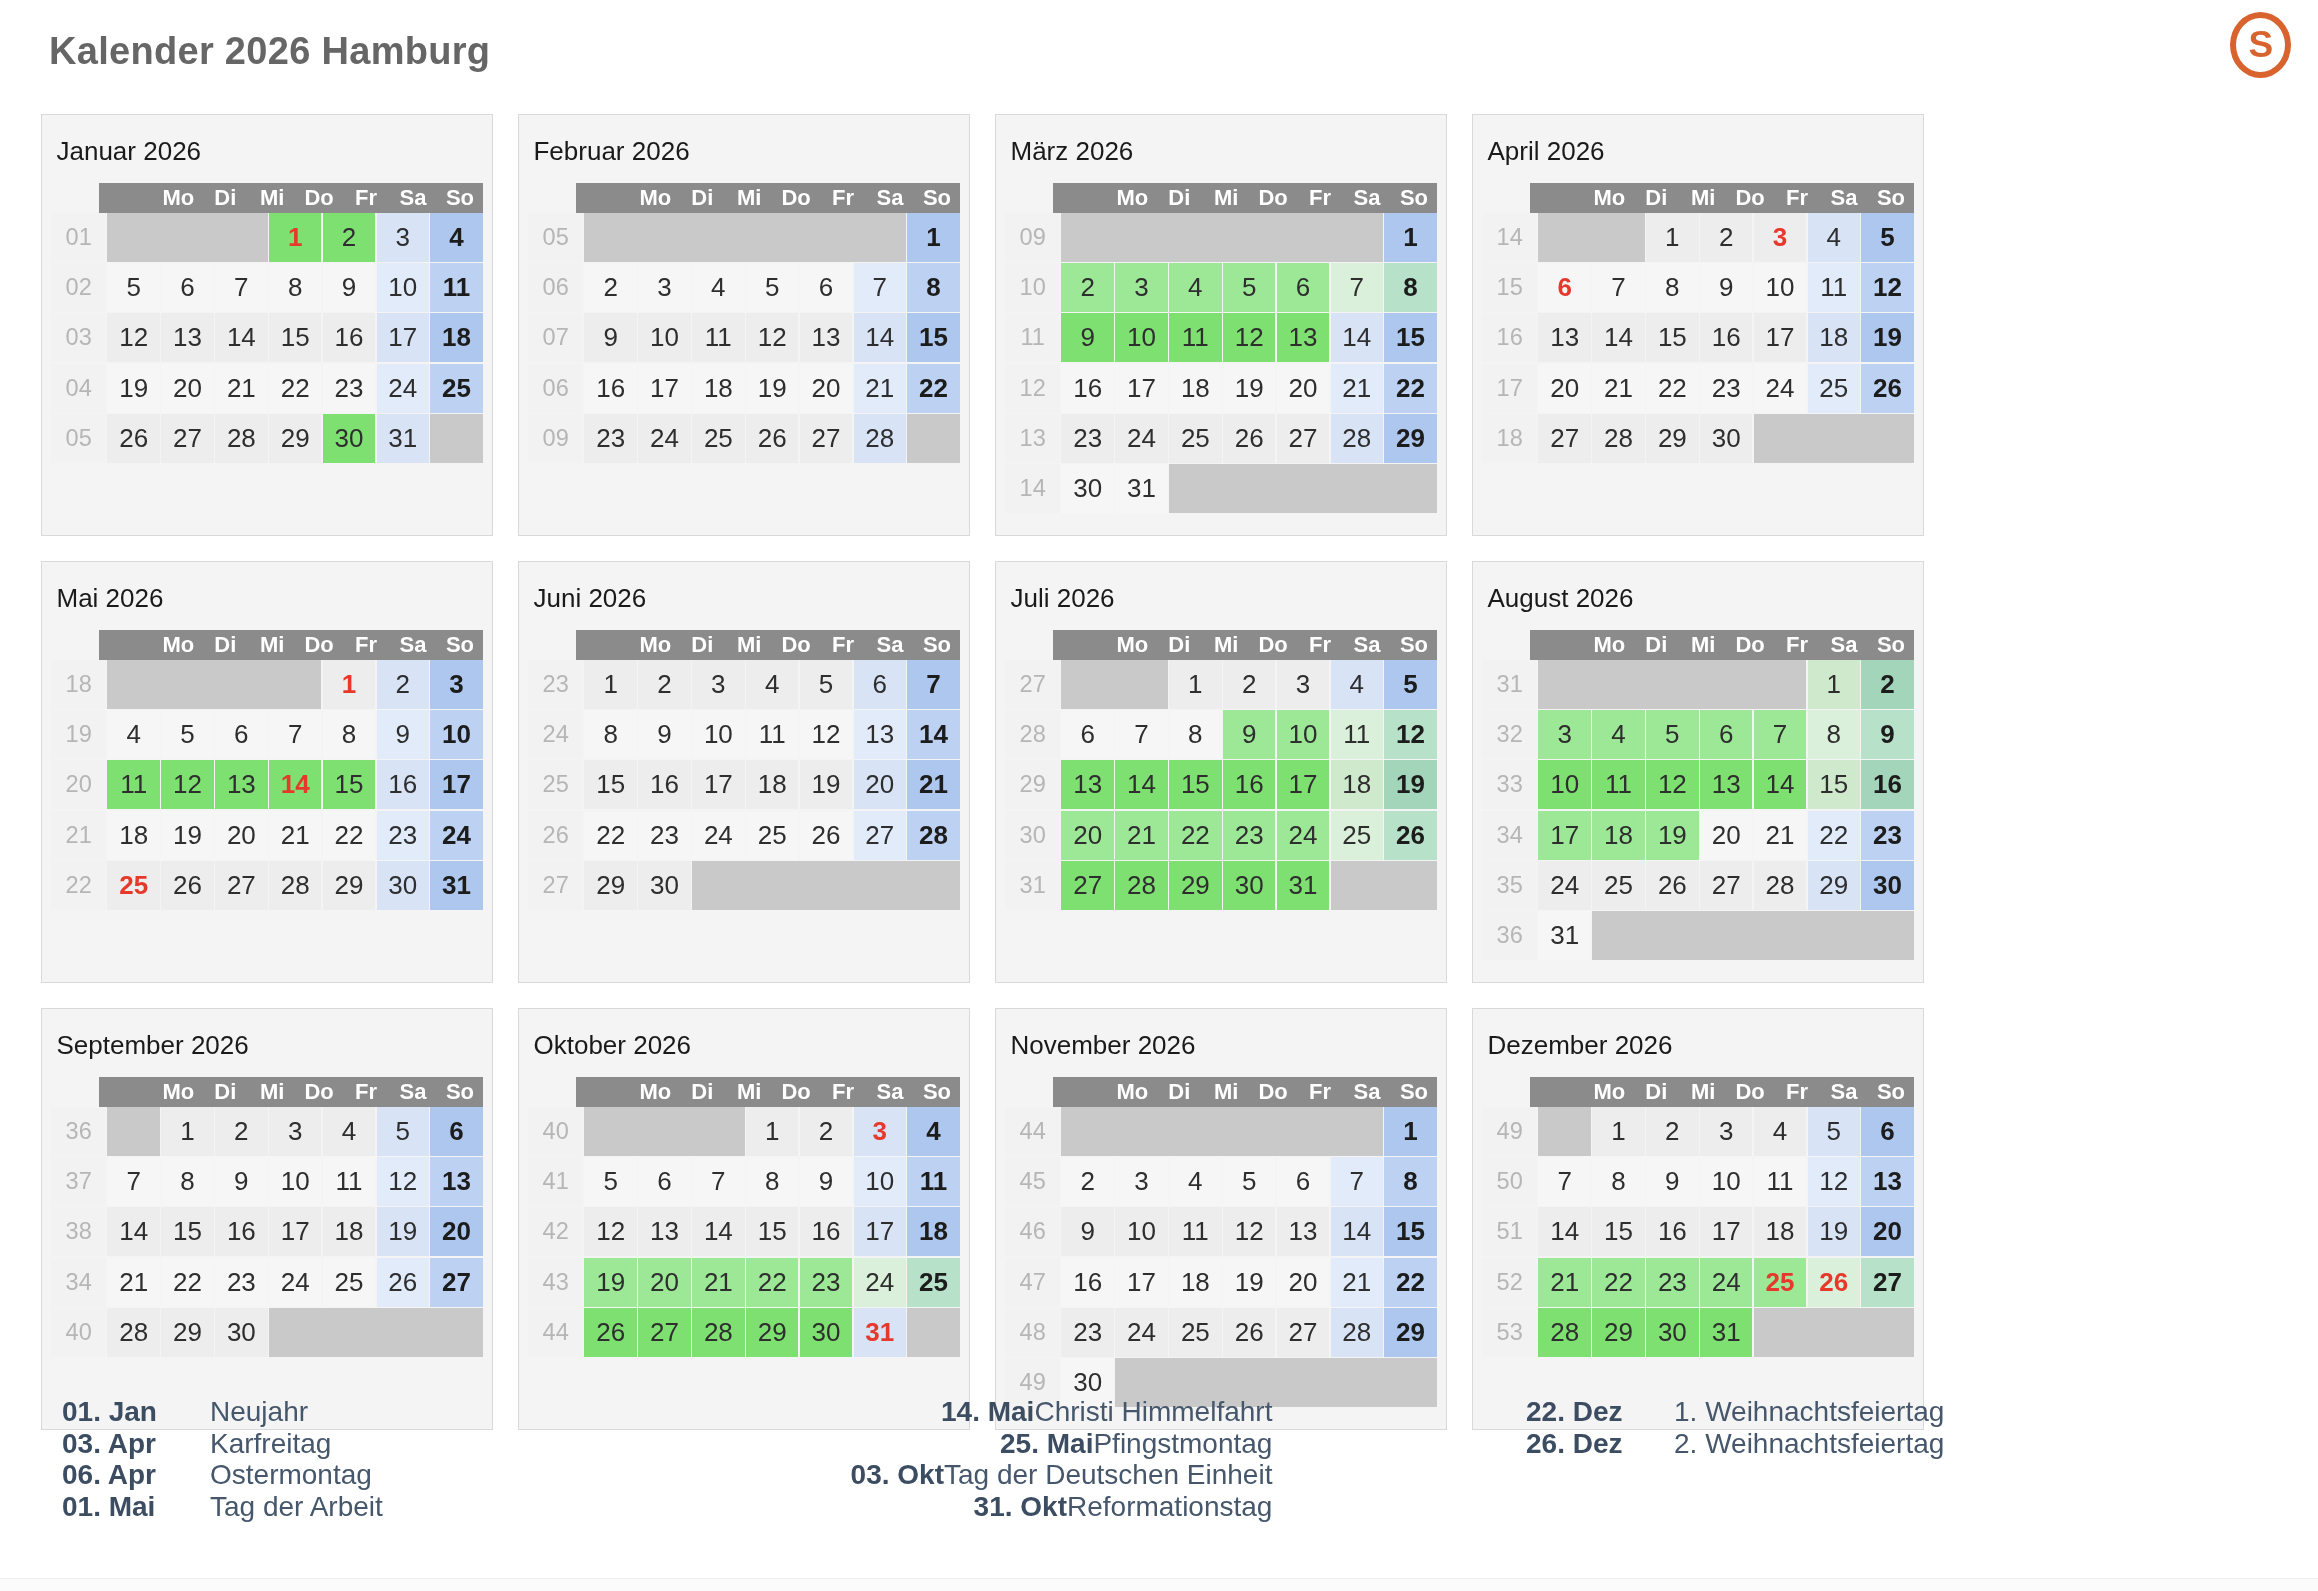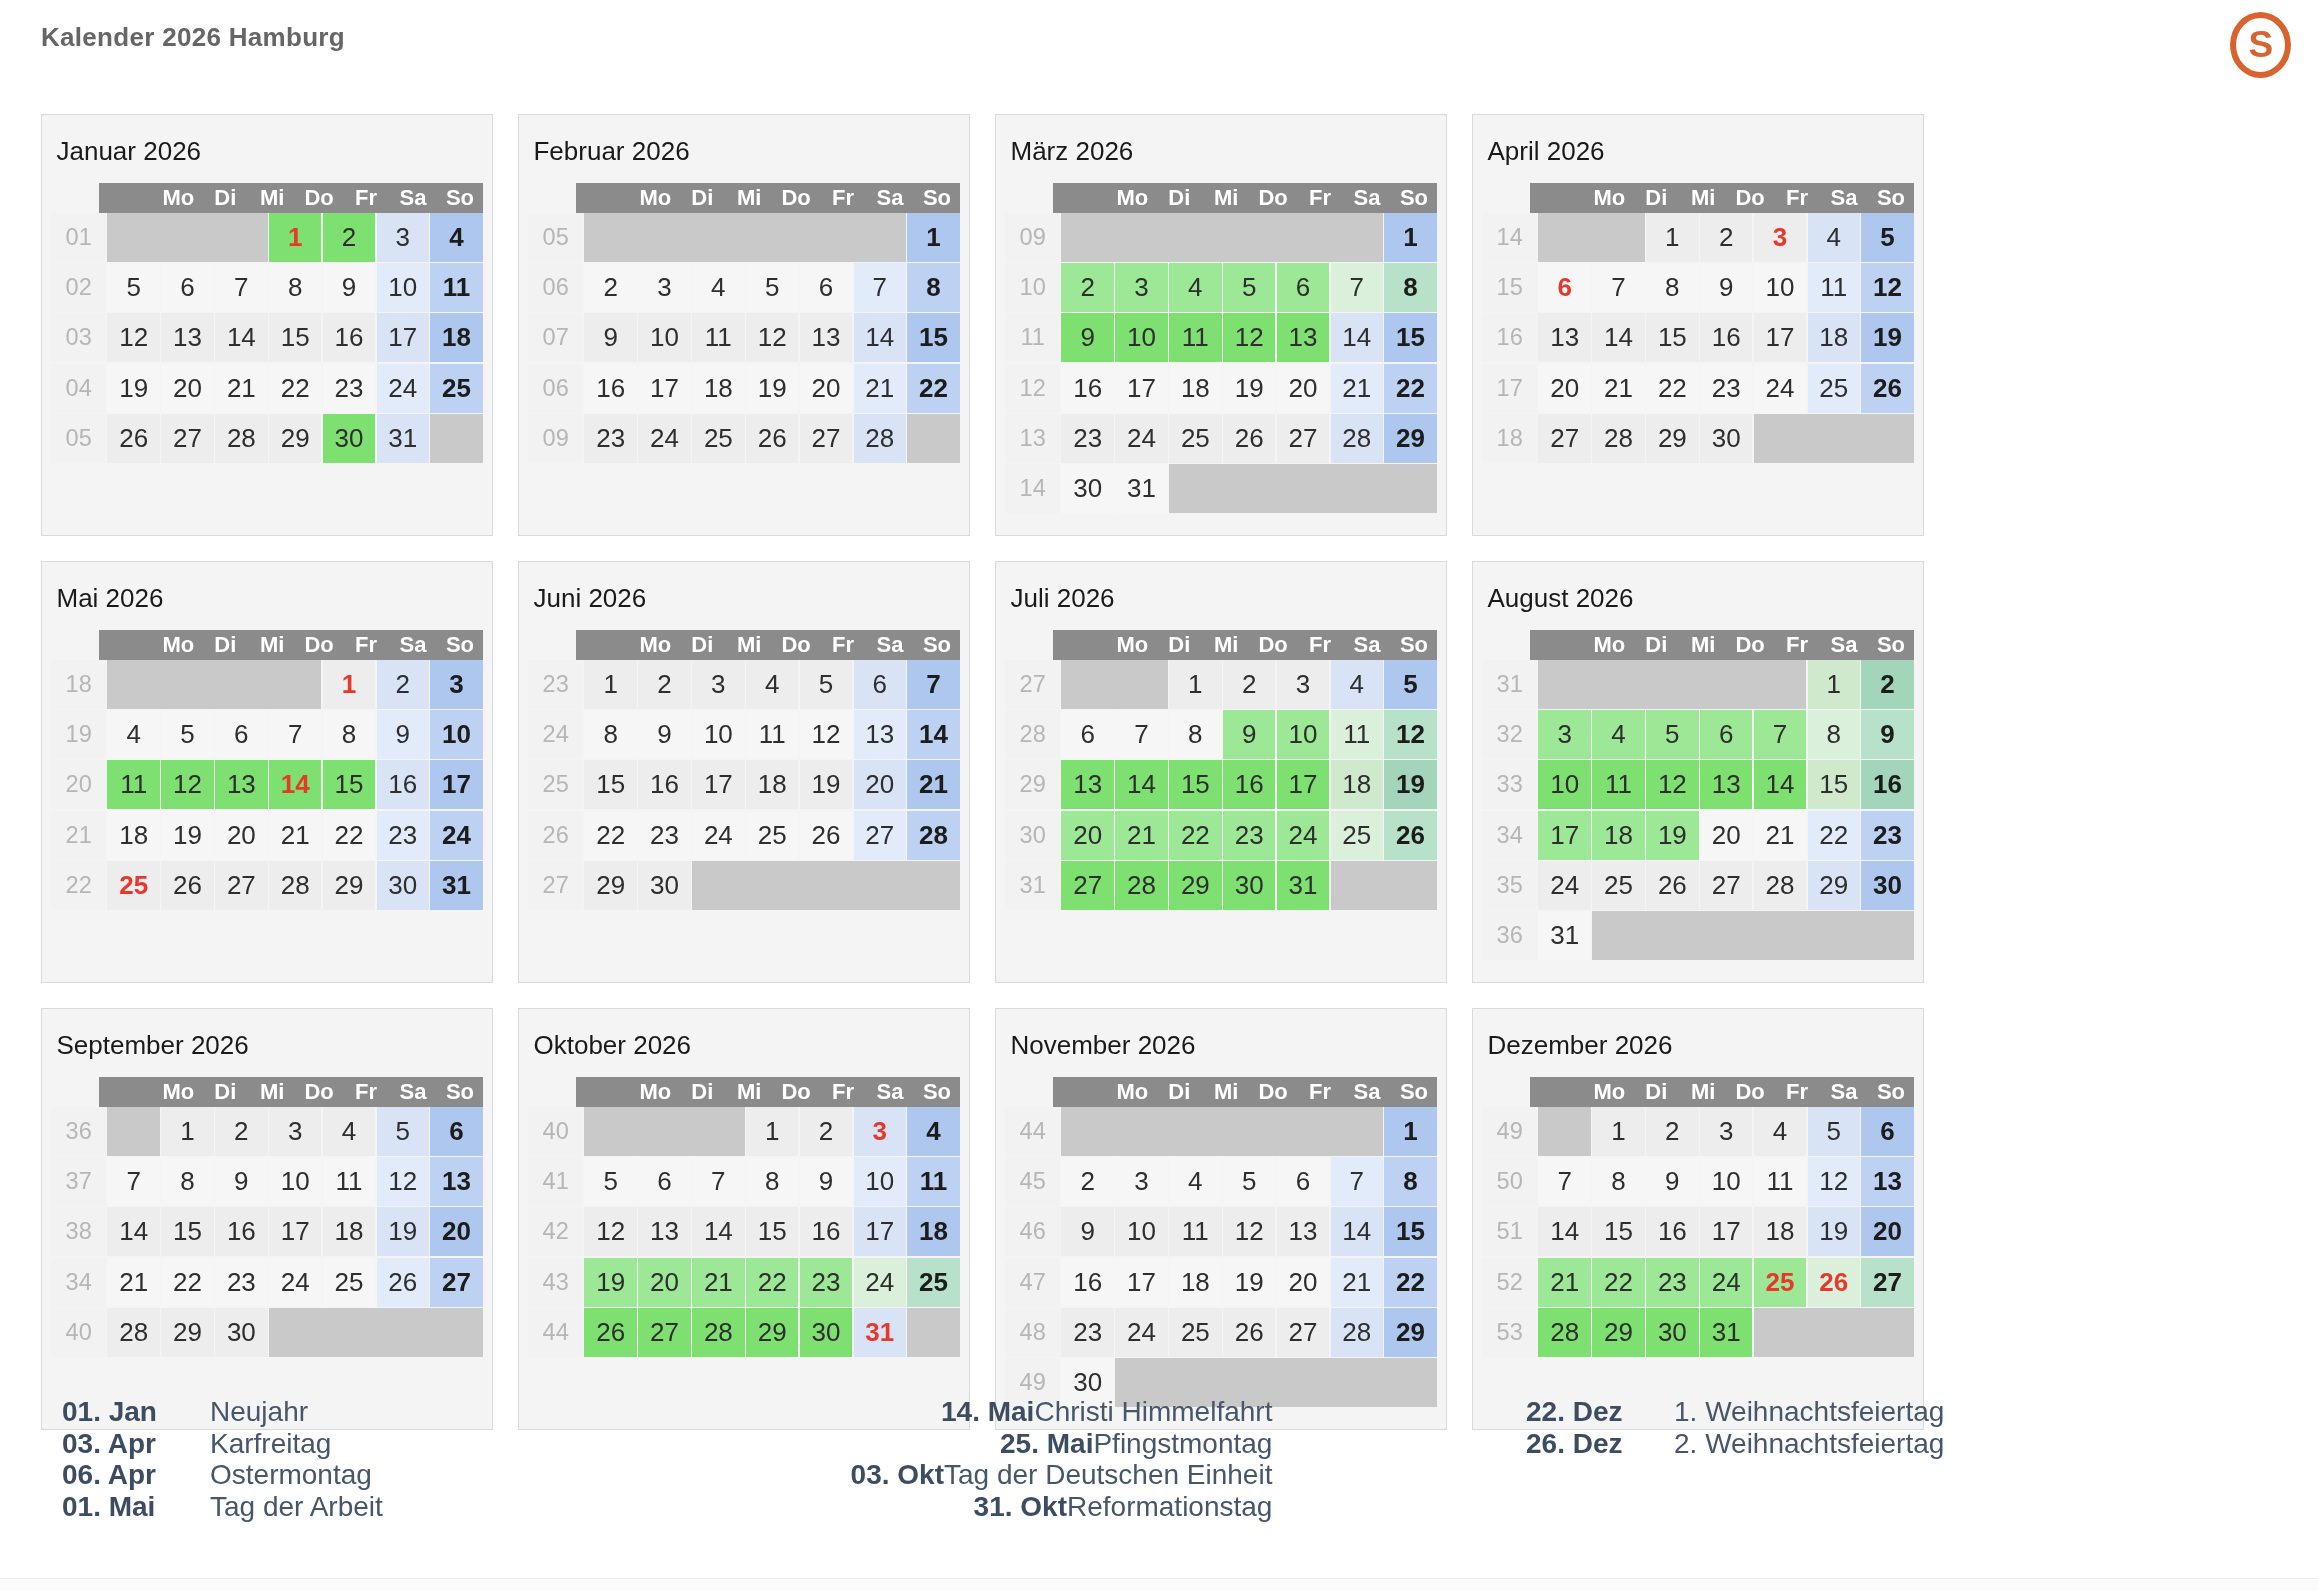--- a/index.html
+++ b/index.html
@@ -2,22 +2,22 @@
 <html style="--orange: #d9632e; --blue: #2e5d9e; --red: #e6392c;font-size:10.5px"><head>
 <meta charset="utf-8">
 <style>
   html,body{margin:0;padding:0;}
   body{
     width:2319px;height:1591px;position:relative;background:#ffffff;
     font-family:"Liberation Sans", sans-serif;overflow:hidden;
   }
   
   .page-title{
-    position:absolute;left:41px;top:22px;margin:0;
-    font-size:26px;font-weight:700;color:#666666;letter-spacing:0.3px;
+    position:absolute;left:41px;top:22px;margin:8px;
+    font-size:38px;font-weight:700;color:#666666;letter-spacing:0.3px;
   }
   .logo{
     position:absolute;top:11.8px;right:27.6px;display:flex;align-items:center;gap:10.5px;
     text-decoration:none;
   }
   .logo-ring{
     width:49px;height:54px;border:6.6px solid var(--orange);border-radius:50%;
     display:flex;align-items:center;justify-content:center;background:#fff;
   }
   .logo-ring span{font-size:37px;font-weight:700;color:var(--orange);line-height:1;}

